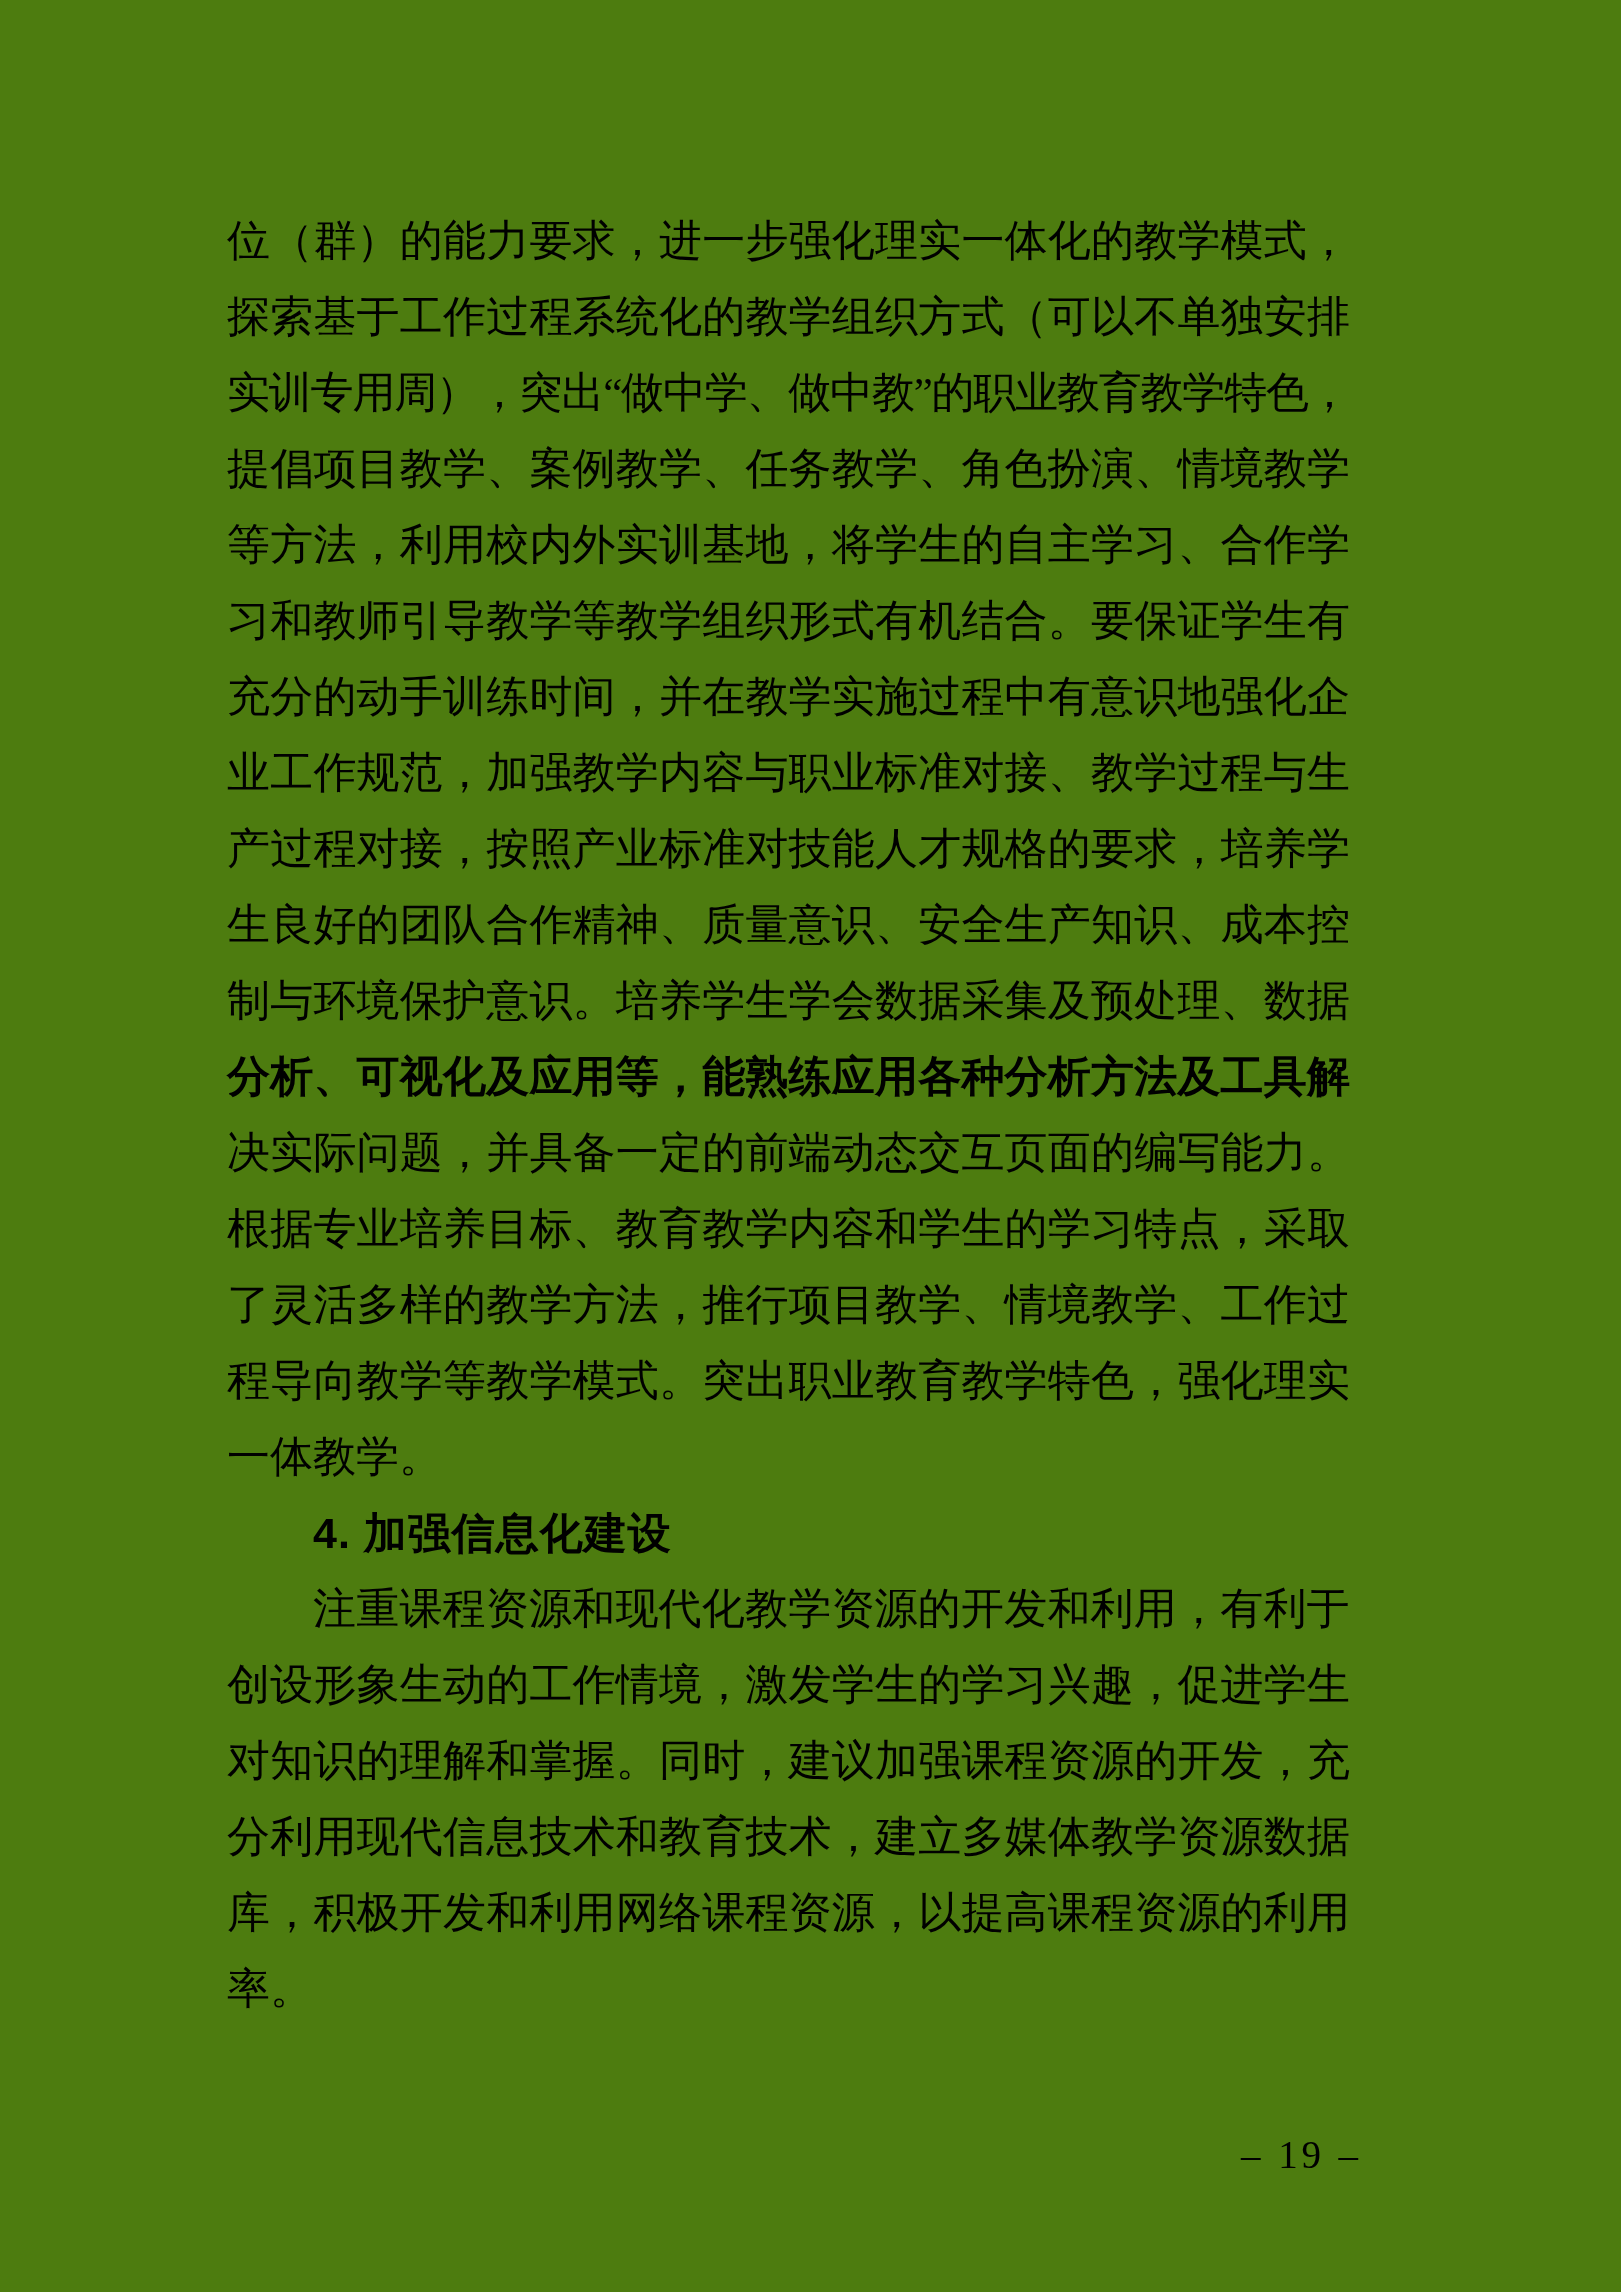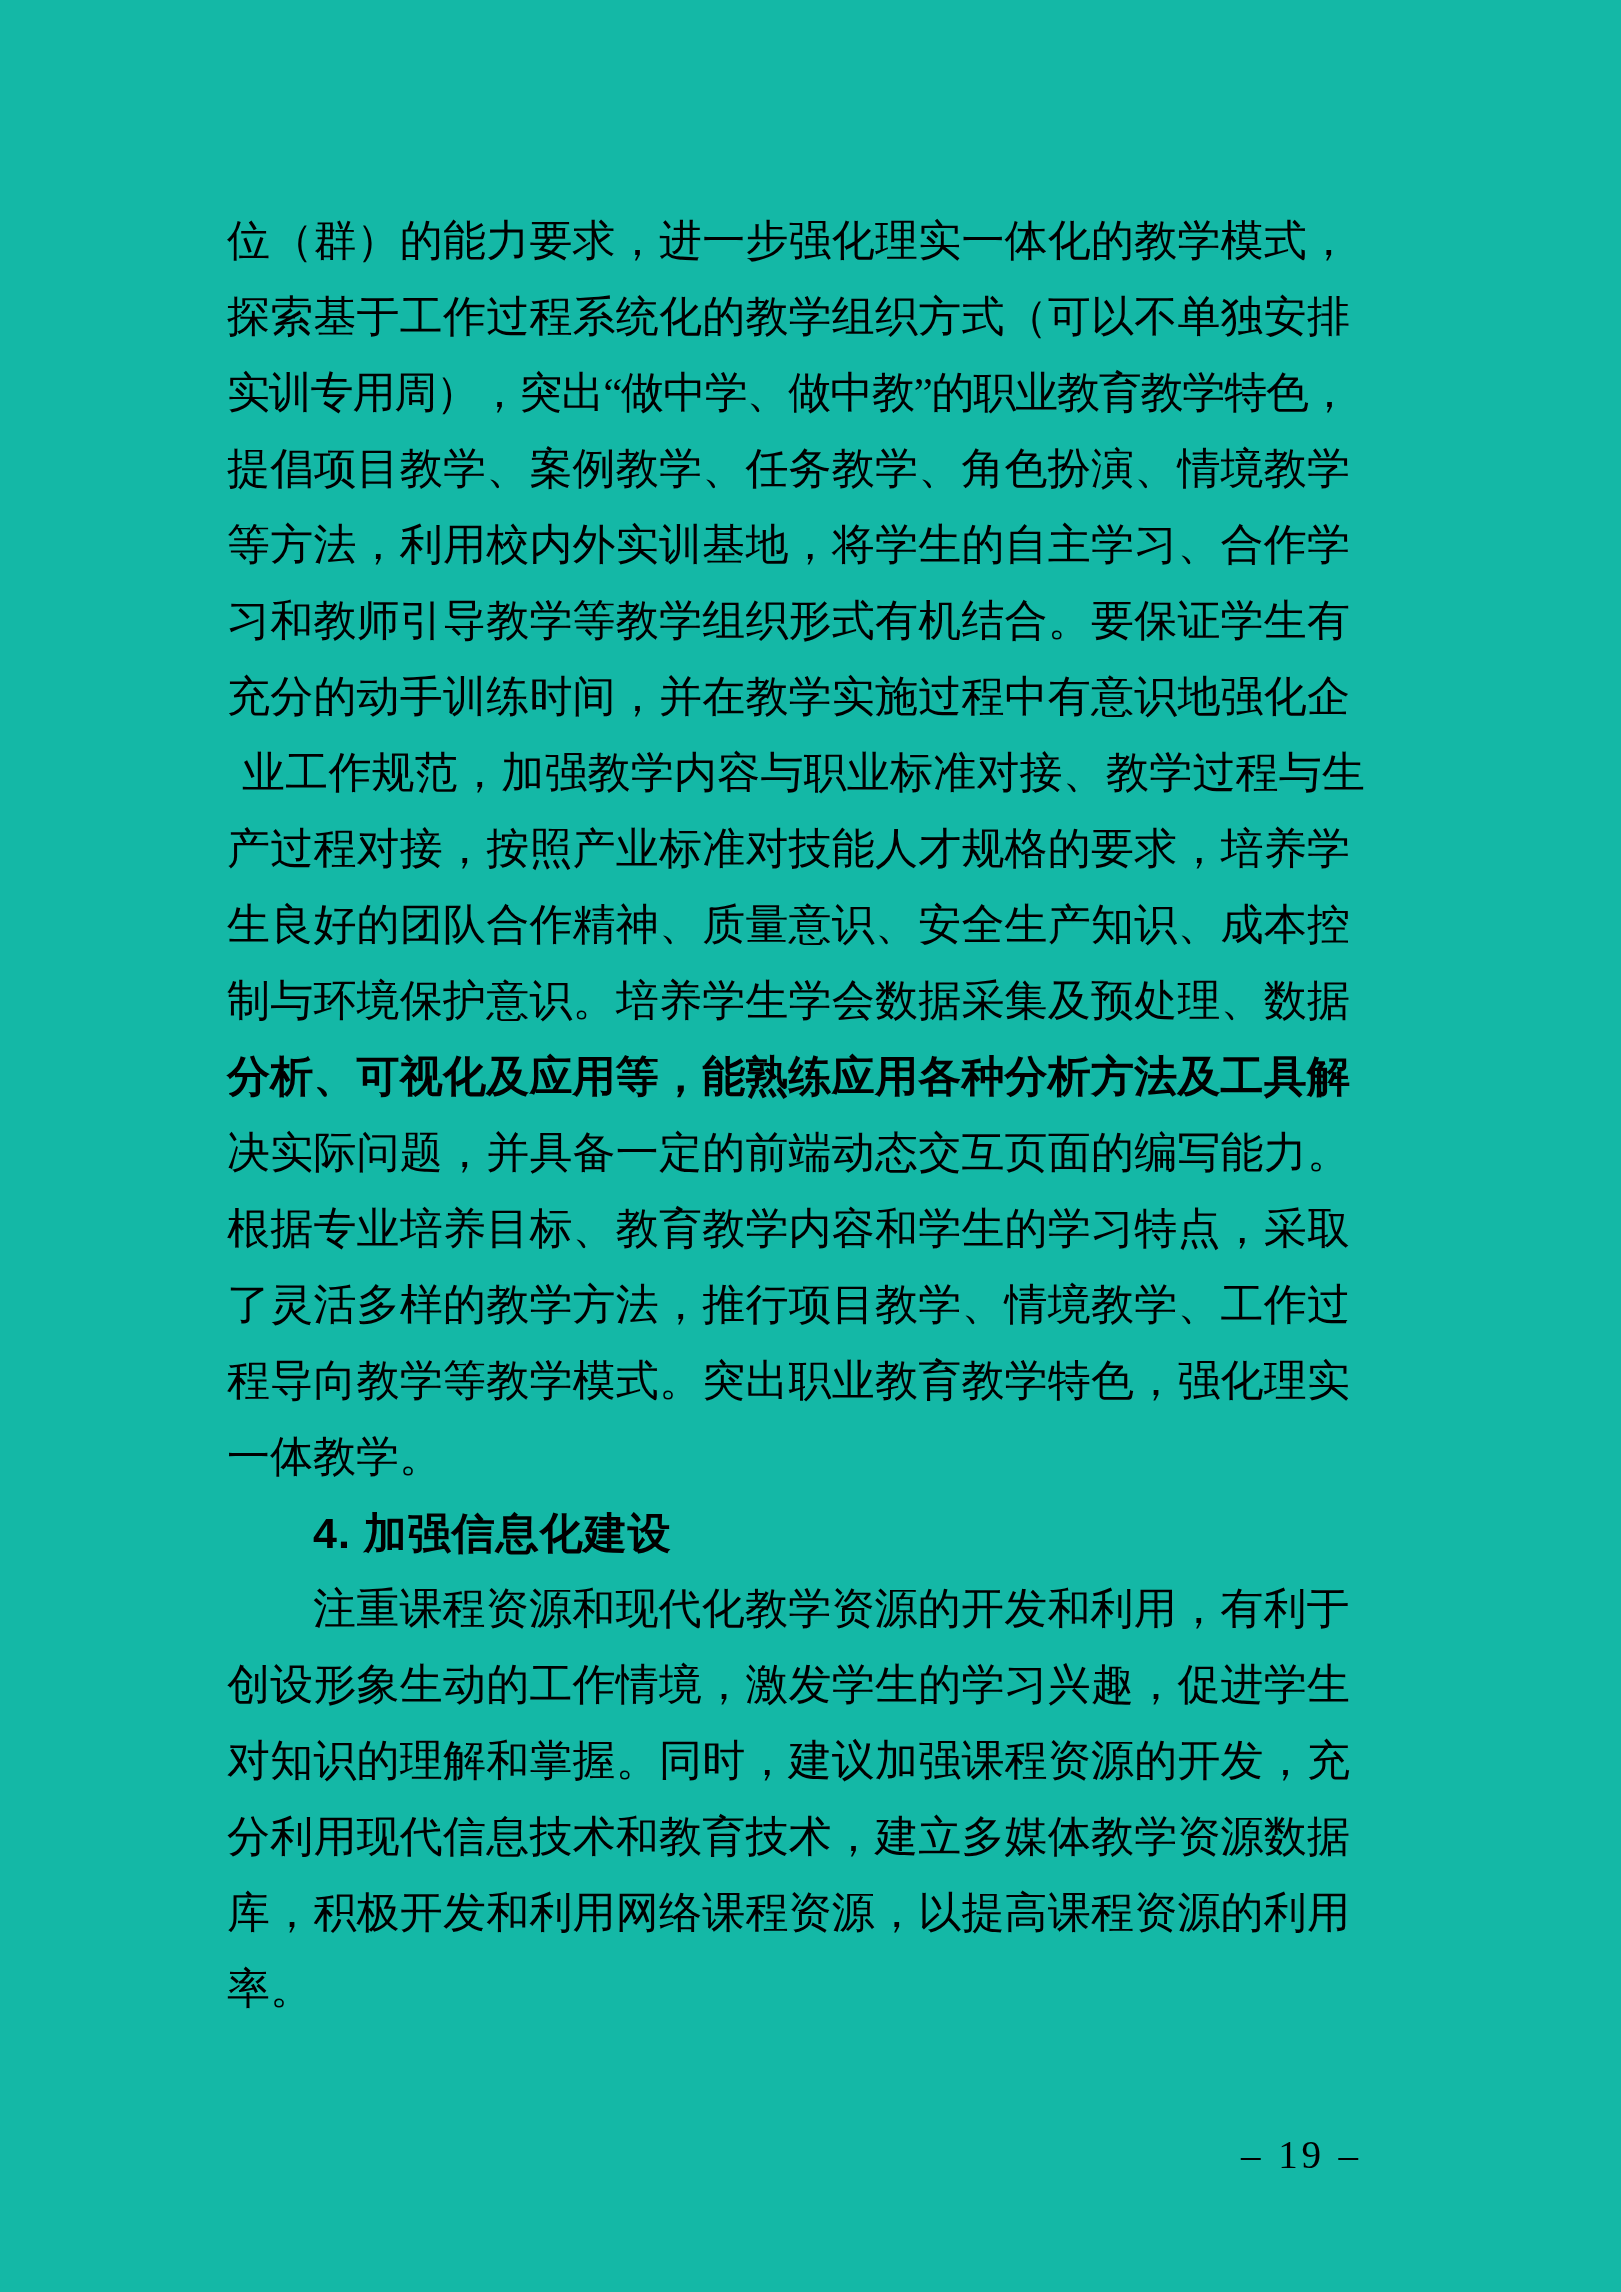--- a/index.html
+++ b/index.html
@@ -4,21 +4,21 @@
 <style>
   html, body {
     margin: 0;
     padding: 0;
     background: #ffffff;
   }
   .page {
     position: relative;
     width: 1621px;
     height: 2293px;
-    background: #14b8a6;
+    background: #4d7c0f;
     overflow: hidden;
     font-family: "Liberation Serif", "DejaVu Serif", serif;
     color: #000000;
   }
   .text-block {
     position: absolute;
     left: 227px;
     top: 203px;
     width: 1125px;
   }
@@ -59,21 +59,21 @@
   <div class="text-block">
 
     <div class="para">
       <div class="line"><span style="letter-spacing: 0.2px;">位（群）的能力要求，进一步强化理实一体化的教学模式，</span></div>
       <div class="line"><span style="letter-spacing: 0.2px;">探索基于工作过程系统化的教学组织方式（可以不单独安排</span></div>
       <div class="line"><span style="letter-spacing: -1.2px;">实训专用周），突出“做中学、做中教”的职业教育教学特色，</span></div>
       <div class="line"><span style="letter-spacing: 0.2px;">提倡项目教学、案例教学、任务教学、角色扮演、情境教学</span></div>
       <div class="line"><span style="letter-spacing: 0.2px;">等方法，利用校内外实训基地，将学生的自主学习、合作学</span></div>
       <div class="line"><span style="letter-spacing: 0.2px; text-align: right;">习和教师引导教学等教学组织形式有机结合。要保证学生有</span></div>
       <div class="line"><span style="letter-spacing: 0.2px; text-align: right;">充分的动手训练时间，并在教学实施过程中有意识地强化企</span></div>
-      <div class="line"><span style="letter-spacing: 0.2px; margin-left: 15px;">业工作规范，加强教学内容与职业标准对接、教学过程与生</span></div>
+      <div class="line"><span style="letter-spacing: 0.2px;">业工作规范，加强教学内容与职业标准对接、教学过程与生</span></div>
       <div class="line"><span style="letter-spacing: 0.2px;">产过程对接，按照产业标准对技能人才规格的要求，培养学</span></div>
       <div class="line"><span style="letter-spacing: 0.2px;">生良好的团队合作精神、质量意识、安全生产知识、成本控</span></div>
       <div class="line"><span style="letter-spacing: 0.2px; text-align: center;">制与环境保护意识。培养学生学会数据采集及预处理、数据</span></div>
       <div class="line"><span style="letter-spacing: 0.2px; font-weight: bold;">分析、可视化及应用等，能熟练应用各种分析方法及工具解</span></div>
       <div class="line"><span style="letter-spacing: 0.2px;">决实际问题，并具备一定的前端动态交互页面的编写能力。</span></div>
       <div class="line"><span style="letter-spacing: 0.2px;">根据专业培养目标、教育教学内容和学生的学习特点，采取</span></div>
       <div class="line"><span style="letter-spacing: 0.2px;">了灵活多样的教学方法，推行项目教学、情境教学、工作过</span></div>
       <div class="line"><span style="letter-spacing: 0.2px;">程导向教学等教学模式。突出职业教育教学特色，强化理实</span></div>
       <div class="line"><span>一体教学。</span></div>
     </div>

